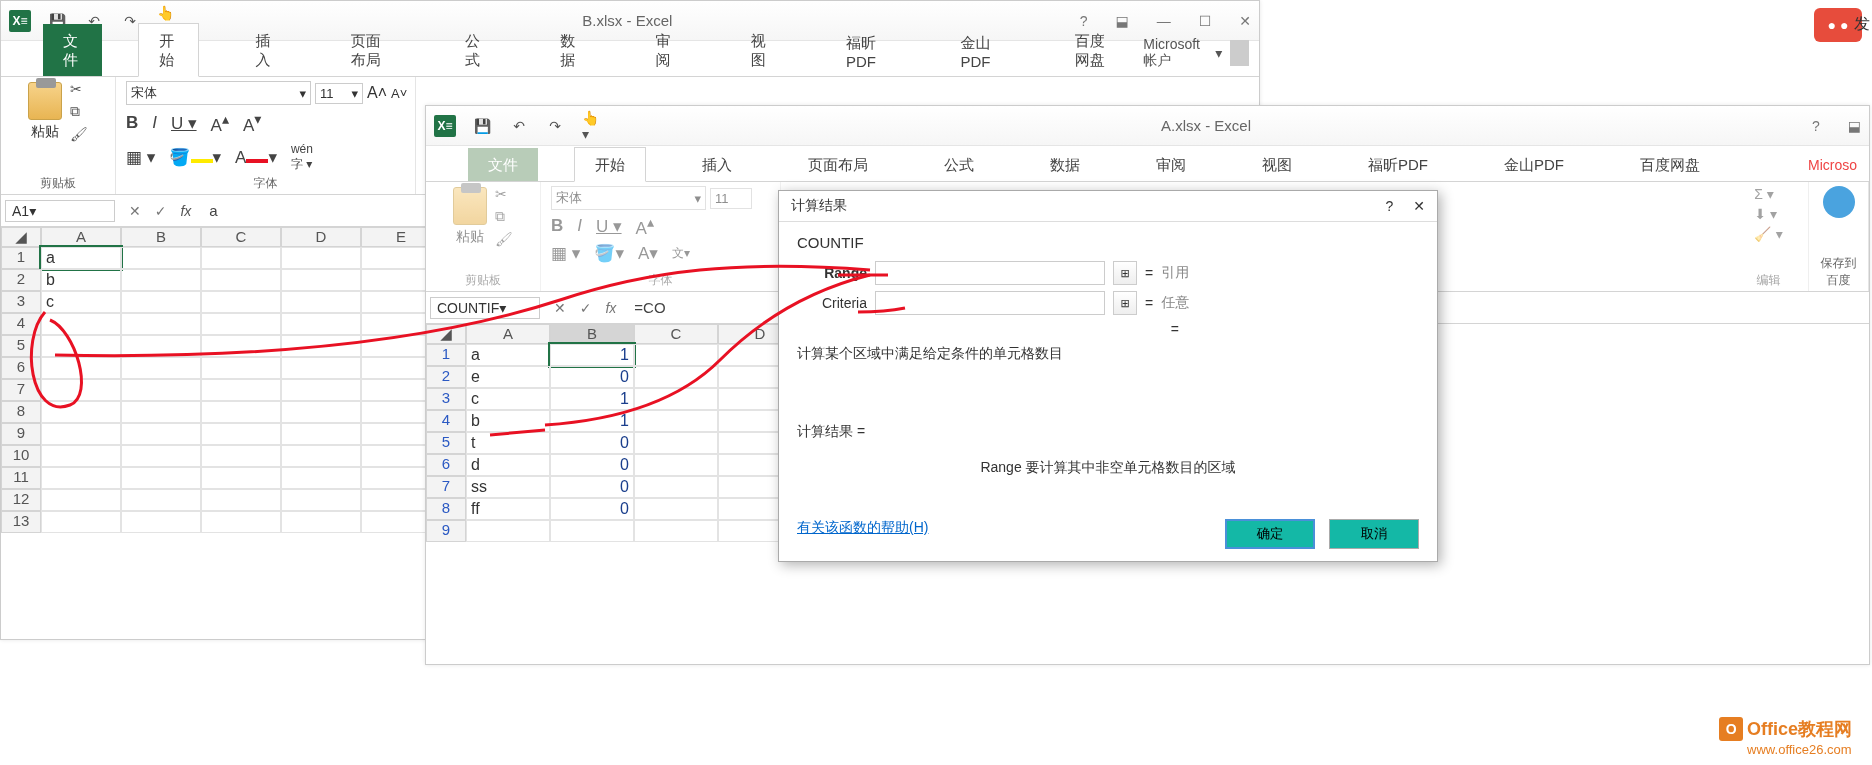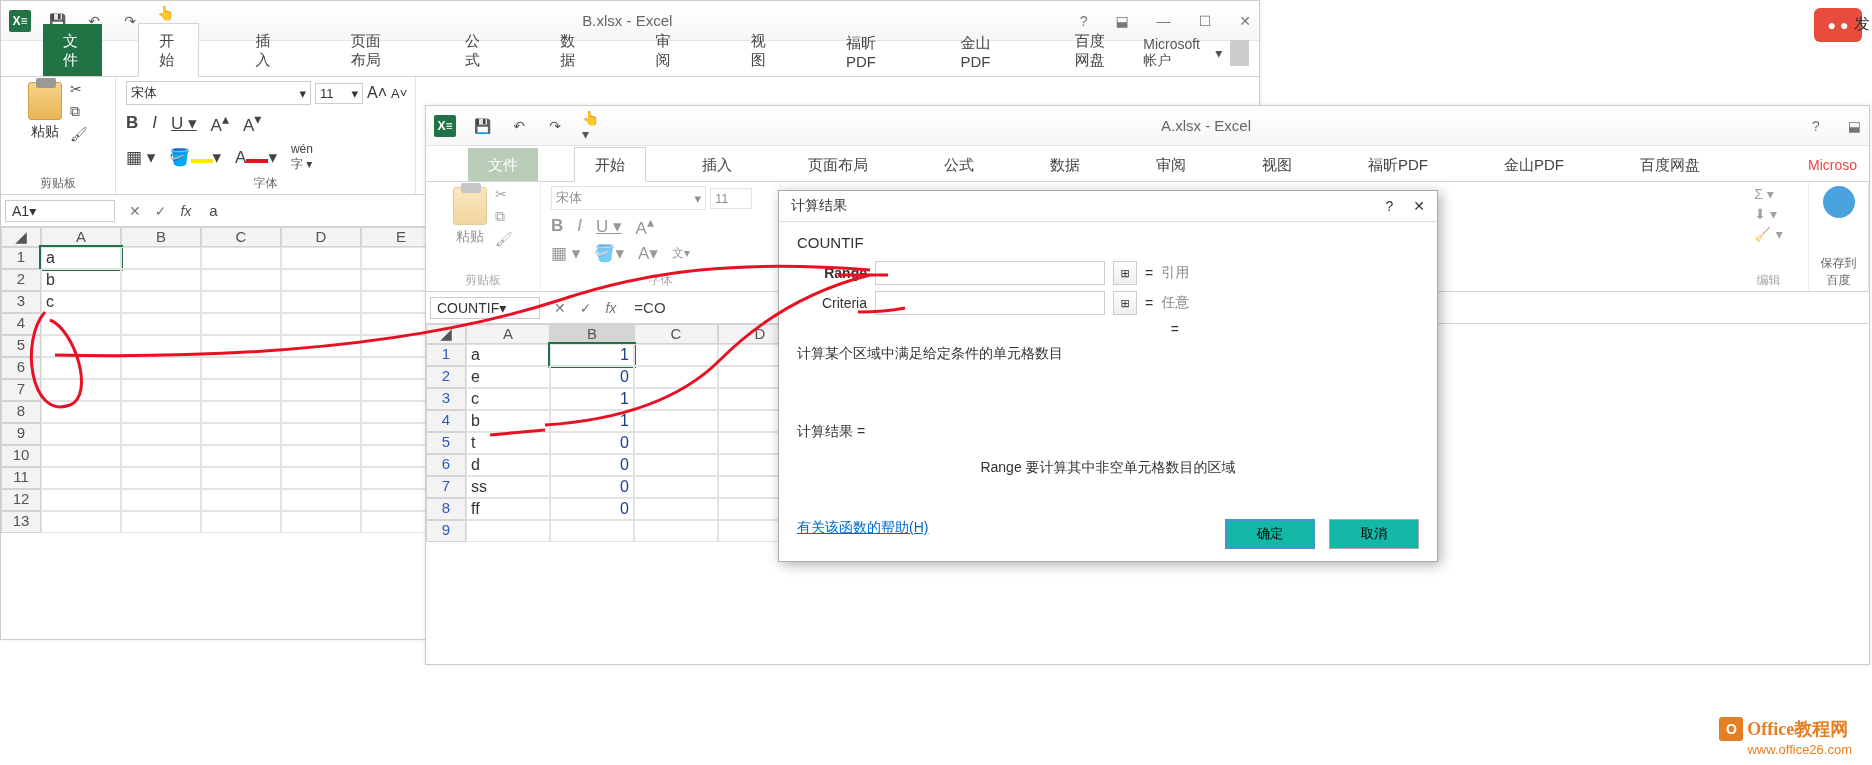--- a/index.html
+++ b/index.html
@@ -483,21 +483,21 @@
     <button class="dbtn primary">确定</button>
     <button class="dbtn">取消</button>
   </div>
 </div>
 
 <div style="position:absolute;right:10px;top:8px;width:48px;height:34px;background:#e74c3c;border-radius:6px;color:#fff;display:flex;align-items:center;justify-content:center;">● ●</div>
 <div style="position:absolute;right:2px;top:14px;font-size:16px;color:#333;">发</div>
 
 <div class="logo">
   <span style="display:inline-block;width:24px;height:24px;background:#e67e22;color:#fff;text-align:center;line-height:24px;border-radius:3px;font-weight:bold;vertical-align:middle;">O</span>
-  <span style="color:#e67e22;font-weight:bold;font-size:18px;vertical-align:middle;font-family:Liberation Serif, serif;">Office教程网</span><br>
+  <span style="color:#e67e22;font-weight:bold;font-size:18px;vertical-align:middle;">Office教程网</span><br>
   <span style="color:#e67e22;font-size:13px;margin-left:28px;">www.office26.com</span>
 </div>
 
 <svg class="annot" style="left:0;top:0;width:1872px;height:765px;">
   <path class="red" d="M 45 312 C 20 340, 30 420, 70 405 C 95 395, 75 330, 50 320"></path>
   <path class="red" d="M 55 355 C 200 358, 400 352, 560 300 C 650 270, 740 260, 870 270"></path>
   <path class="red" d="M 490 435 L 545 430"></path>
   <path class="red" d="M 545 425 C 620 420, 680 400, 720 360 C 760 320, 810 290, 870 275"></path>
   <line class="red" x1="838" y1="275" x2="888" y2="275"></line>
   <path class="red" d="M 858 312 C 875 312, 895 310, 905 308"></path>

